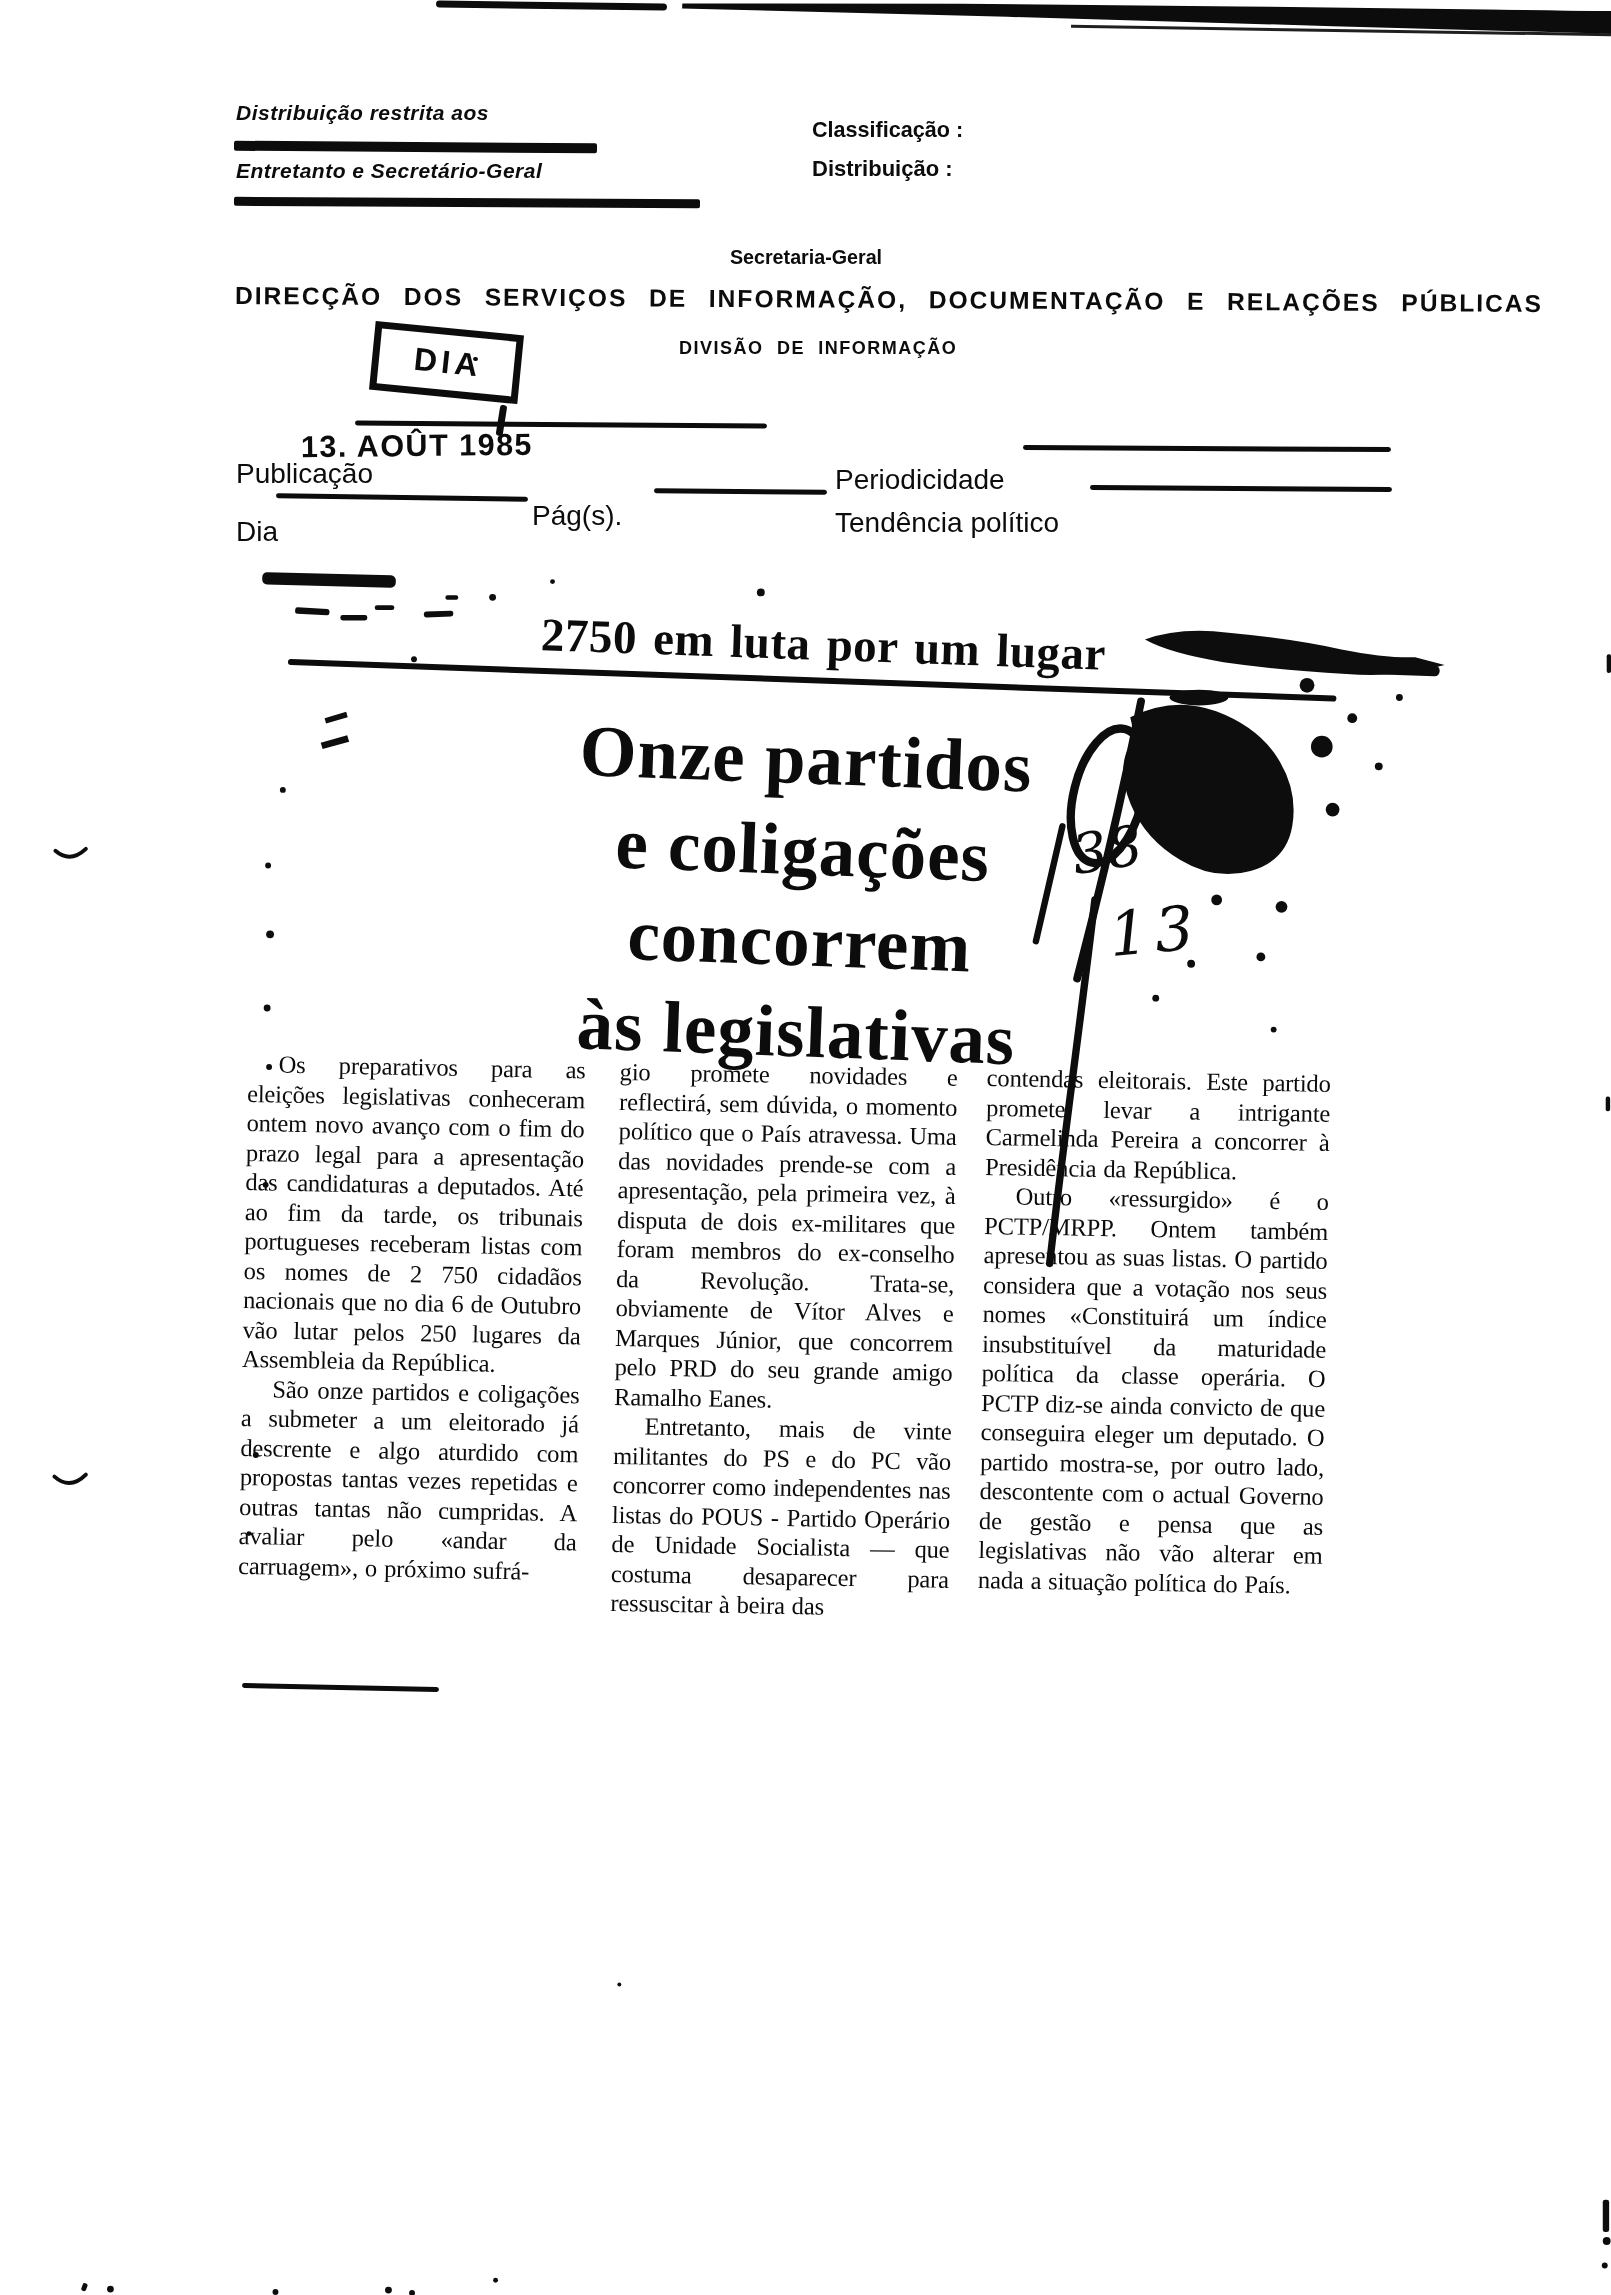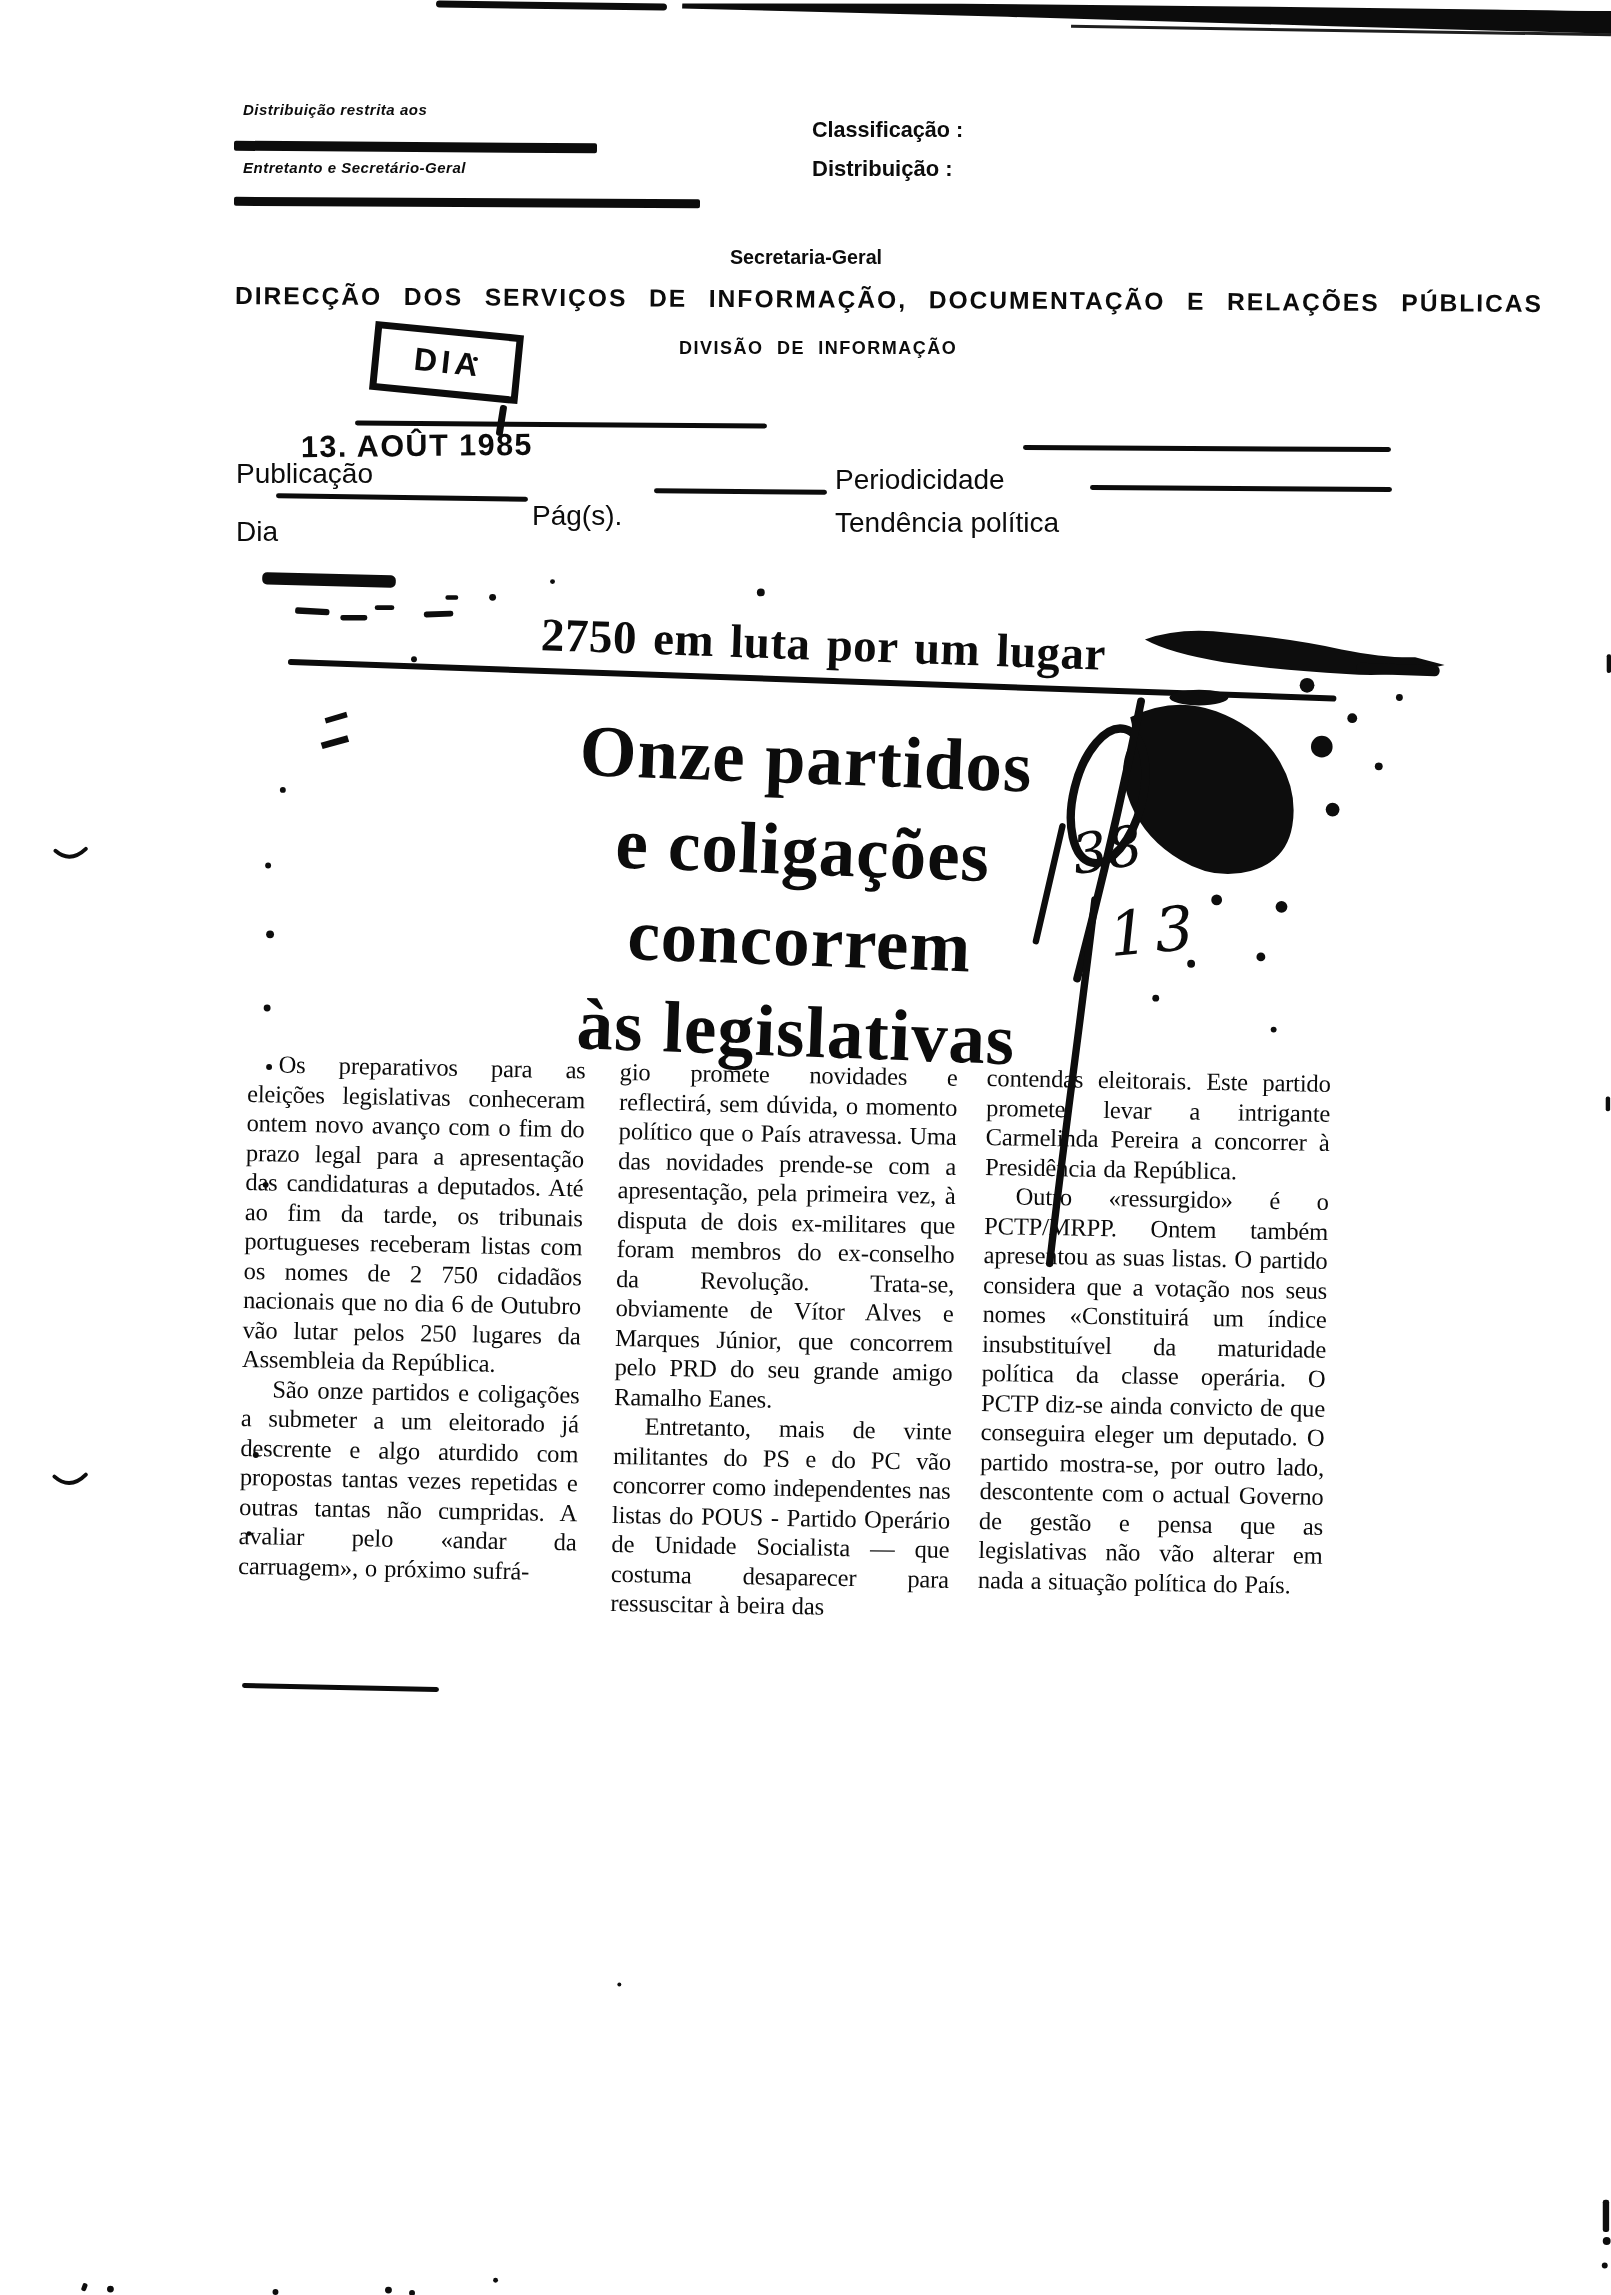--- a/index.html
+++ b/index.html
@@ -14,21 +14,21 @@
   .abs{position:absolute;}
   .ink{background:#0c0c0c;}
 
   
   .streak-a{left:436px;top:2px;width:231px;height:6.9px;border-radius:3.9px;transform:rotate(0.8deg);}
   .streak-b{left:682px;top:2.9px;width:930px;height:22.6px;transform:rotate(1.0deg);
     clip-path:polygon(0 38%,30% 18%,60% 8%,100% 0,100% 100%,70% 88%,35% 72%,0 60%);}
   .streak-c{left:1071px;top:28.5px;width:540px;height:3.4px;transform:rotate(0.9deg);opacity:.92;}
 
   
-  .note-line{font-style:italic;font-weight:700;font-size:15px;letter-spacing:0.5px;white-space:nowrap;margin-left:7px;}
+  .note-line{font-style:italic;font-weight:700;font-size:21px;letter-spacing:0.5px;white-space:nowrap;}
   .note-1{left:236px;top:101px;}
   .note-2{left:236px;top:159px;}
   .note-bar-1{left:234px;top:142px;width:363px;height:9.8px;border-radius:2px;transform:rotate(0.4deg);}
   .note-bar-2{left:234px;top:198px;width:466px;height:9.3px;border-radius:2px;transform:rotate(0.3deg);}
   .class-label{left:812px;top:117px;font-weight:700;font-size:21.6px;}
   .dist-label{left:812px;top:156px;font-weight:700;font-size:22px;}
   .org-title{left:50%;transform:translateX(-50%);top:200px;font-weight:700;font-size:28px;
     letter-spacing:0.5px;word-spacing:4.9px;white-space:nowrap;}
   .org-sub{left:50%;transform:translateX(-50%);top:246px;font-weight:700;font-size:19.7px;text-align:right;}
   .directorate{left:235px;top:286px;font-weight:700;font-size:24.6px;letter-spacing:2px;
@@ -113,21 +113,21 @@
 
   <div class="abs field-label lbl-publicacao">Publicação</div>
   <div class="abs ink line-publicacao"></div>
   <div class="abs field-label lbl-periodicidade">Periodicidade</div>
   <div class="abs ink line-periodicidade"></div>
   <div class="abs date-stamp">13. AOÛT 1985</div>
   <div class="abs field-label lbl-dia">Dia</div>
   <div class="abs ink line-dia"></div>
   <div class="abs field-label lbl-pags">Pág(s).</div>
   <div class="abs ink line-pags"></div>
-  <div class="abs field-label lbl-tendencia">Tendência política</div>
+  <div class="abs field-label lbl-tendencia">Tendência político</div>
   <div class="abs ink line-tendencia"></div>
 
   <div class="abs serif kicker">2750 em luta por um lugar</div>
   <div class="abs ink kicker-rule"></div>
 
   <div class="abs serif headline">
     <div>Onze partidos</div>
     <div>e coligações</div>
     <div>concorrem</div>
     <div>às legislativas</div>

